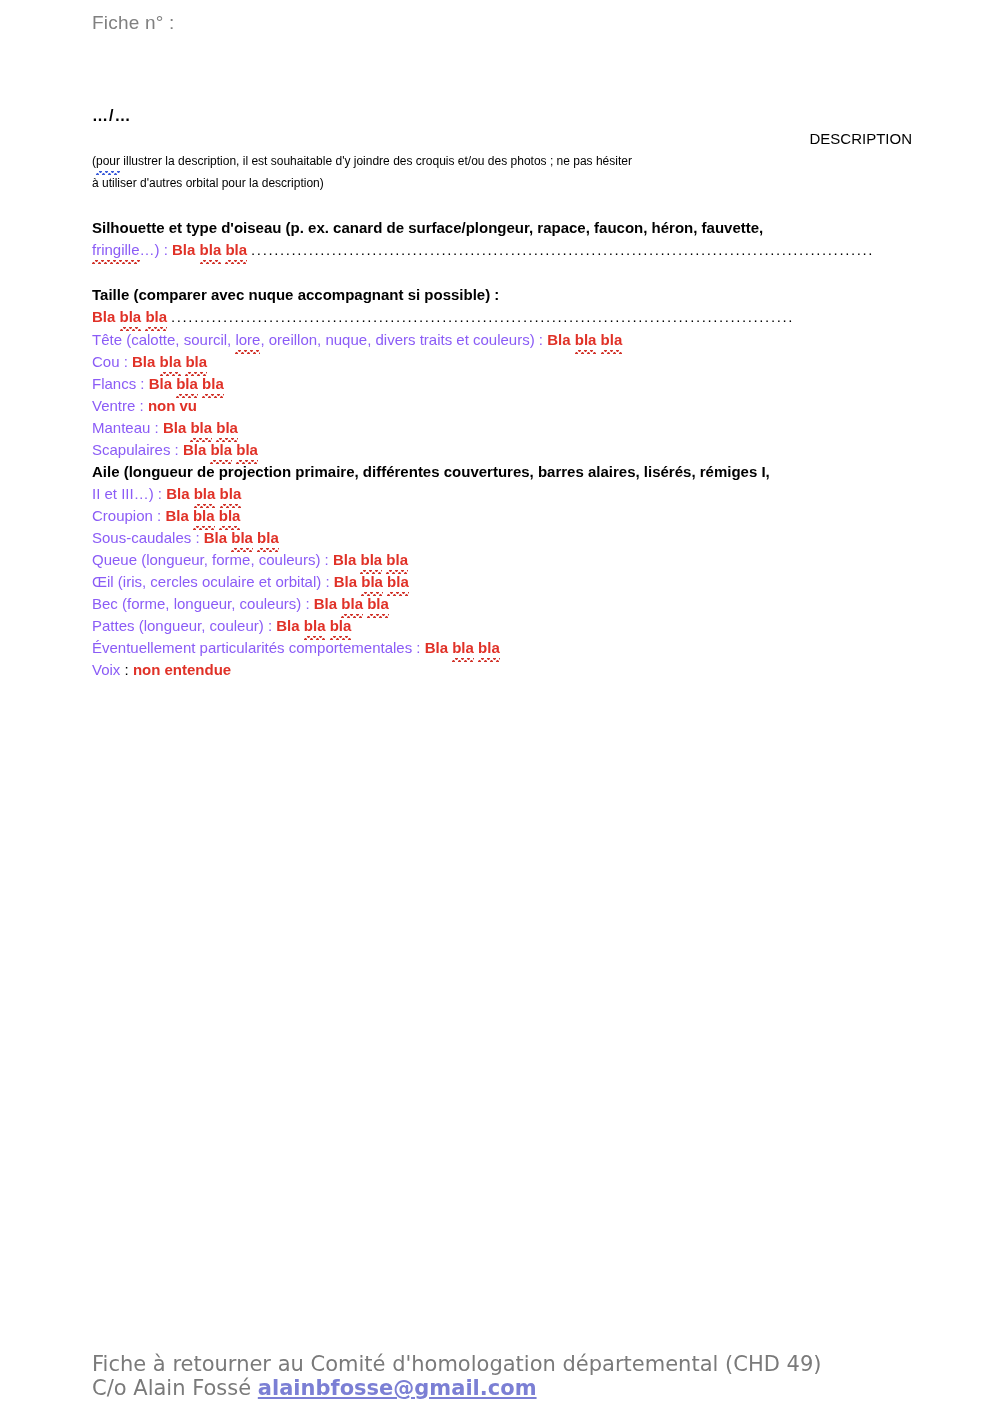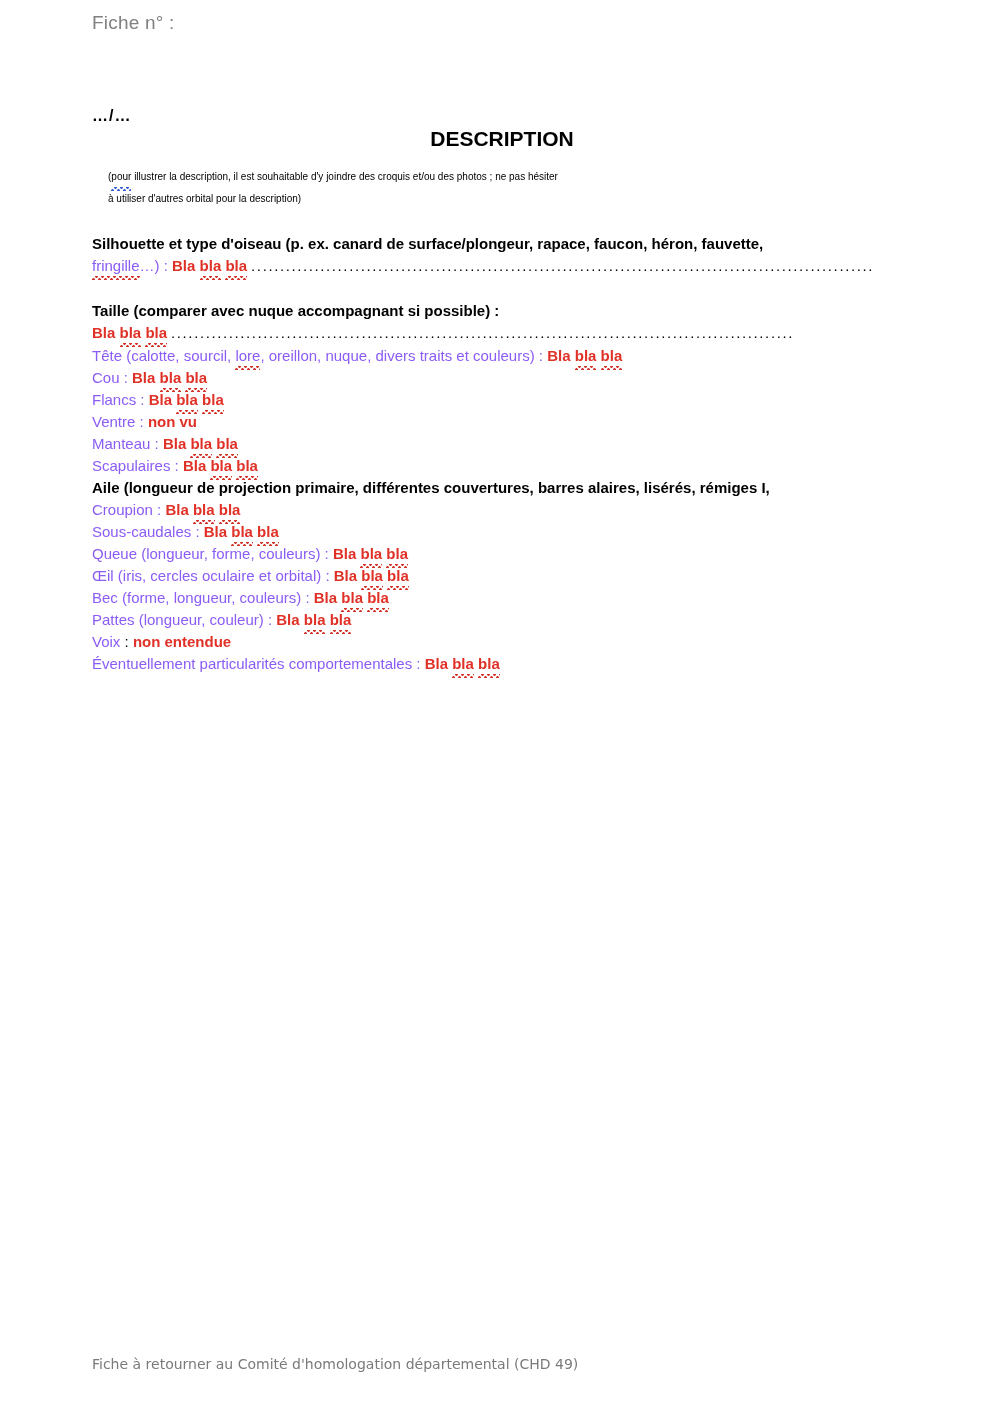--- a/index.html
+++ b/index.html
@@ -42,32 +42,32 @@
 
   .slashline {
     font-size: 16px;
     font-weight: 700;
     letter-spacing: 1px;
     line-height: 20px;
     margin: 0 0 2px 0;
   }
 
   .doc-title {
-    text-align: center;
-    font-size: 21px;
-    font-weight: 700;
-    line-height: 22px;
-    margin: 0;
-  }
-
-  .subtitle {
-    font-size: 10px;
+    text-align: right;
+    font-size: 15px;
     font-weight: 400;
     line-height: 22px;
-    margin: 16px;
+    margin: 0;
+  }
+
+  .subtitle {
+    font-size: 12px;
+    font-weight: 400;
+    line-height: 22px;
+    margin: 0;
   }
 
   
   .field {
     font-size: 15px;
     font-weight: 700;
     line-height: 22px;
     margin: 0;
   }
   .gap-lg { margin-top: 23px; }
@@ -137,21 +137,21 @@
     margin-left: 4px;
   }
   .leader-row .lr-head { flex: 0 0 auto; white-space: nowrap; }
 
   
   .footer {
     position: absolute;
     left: 92px;
     top: 1352px;
     font-family: "DejaVu Sans", sans-serif;
-    font-size: 14px;
+    font-size: 21px;
     line-height: 24px;
     color: #7a7a7a;
   }
   .footer-line { white-space: nowrap; }
   .email {
     color: #7b7fd4;
     font-weight: 700;
     text-decoration: underline;
     text-underline-offset: 2px;
   }
@@ -195,37 +195,39 @@
     <div class="field gap-md"><span class="label">Flancs : </span><span class="answer">Bla</span><span class="answer">&nbsp;</span><span class="answer sq">bla</span><span class="answer">&nbsp;</span><span class="answer sq">bla</span></div>
 
     <div class="field gap-md"><span class="label">Ventre : </span><span class="answer">non vu</span></div>
 
     <div class="field gap-md"><span class="label">Manteau : </span><span class="answer">Bla</span><span class="answer">&nbsp;</span><span class="answer sq">bla</span><span class="answer">&nbsp;</span><span class="answer sq">bla</span></div>
 
     <div class="field gap-md"><span class="label">Scapulaires : </span><span class="answer">Bla</span><span class="answer">&nbsp;</span><span class="answer sq">bla</span><span class="answer">&nbsp;</span><span class="answer sq">bla</span></div>
 
     <div class="field gap-md">
       <div>Aile (longueur de projection primaire, différentes couvertures, barres alaires, lisérés, rémiges I,</div>
+      <div><span class="label">II et III…) : </span><span class="answer">Bla</span><span class="answer">&nbsp;</span><span class="answer sq">bla</span><span class="answer">&nbsp;</span><span class="answer sq">bla</span></div>
     </div>
 
     <div class="field gap-md"><span class="label">Croupion : </span><span class="answer">Bla</span><span class="answer">&nbsp;</span><span class="answer sq">bla</span><span class="answer">&nbsp;</span><span class="answer sq">bla</span></div>
 
     <div class="field gap-md"><span class="label">Sous-caudales : </span><span class="answer">Bla</span><span class="answer">&nbsp;</span><span class="answer sq">bla</span><span class="answer">&nbsp;</span><span class="answer sq">bla</span></div>
 
     <div class="field gap-md"><span class="label">Queue (longueur, forme, couleurs) : </span><span class="answer">Bla</span><span class="answer">&nbsp;</span><span class="answer sq">bla</span><span class="answer">&nbsp;</span><span class="answer sq">bla</span></div>
 
     <div class="field gap-md"><span class="label">Œil (iris, cercles oculaire et orbital) : </span><span class="answer">Bla</span><span class="answer">&nbsp;</span><span class="answer sq">bla</span><span class="answer">&nbsp;</span><span class="answer sq">bla</span></div>
 
     <div class="field gap-md"><span class="label">Bec (forme, longueur, couleurs) : </span><span class="answer">Bla</span><span class="answer">&nbsp;</span><span class="answer sq">bla</span><span class="answer">&nbsp;</span><span class="answer sq">bla</span></div>
 
     <div class="field gap-md"><span class="label">Pattes (longueur, couleur) : </span><span class="answer">Bla</span><span class="answer">&nbsp;</span><span class="answer sq">bla</span><span class="answer">&nbsp;</span><span class="answer sq">bla</span></div>
 
+    <div class="field gap-md"><span class="label">Éventuellement particularités comportementales : </span><span class="answer">Bla</span><span class="answer">&nbsp;</span><span class="answer sq">bla</span><span class="answer">&nbsp;</span><span class="answer sq">bla</span></div>
+
     <div class="field gap-md"><span class="label">Voix</span><span class="label-normal"> : </span><span class="answer">non entendue</span></div>
-
-    <div class="field gap-md"><span class="label">Éventuellement particularités comportementales : </span><span class="answer">Bla</span><span class="answer">&nbsp;</span><span class="answer sq">bla</span><span class="answer">&nbsp;</span><span class="answer sq">bla</span></div>
 
   </div>
 
   <div class="footer">
     <div class="footer-line">Fiche à retourner au Comité d'homologation départemental (CHD 49)</div>
+    <div class="footer-line"><span>C/o Alain Fossé </span><span class="email">alainbfosse@gmail.com</span></div>
   </div>
 
 </div>
 
 </body></html>

